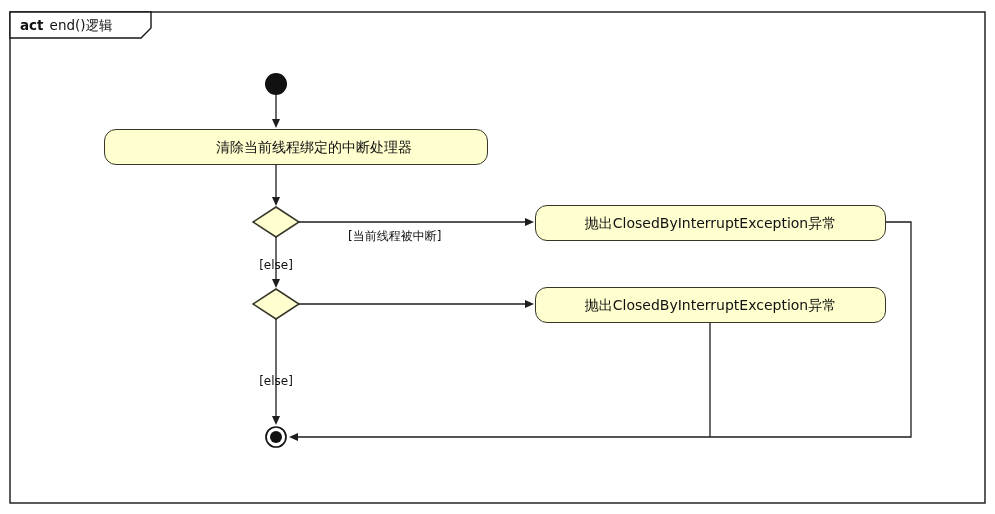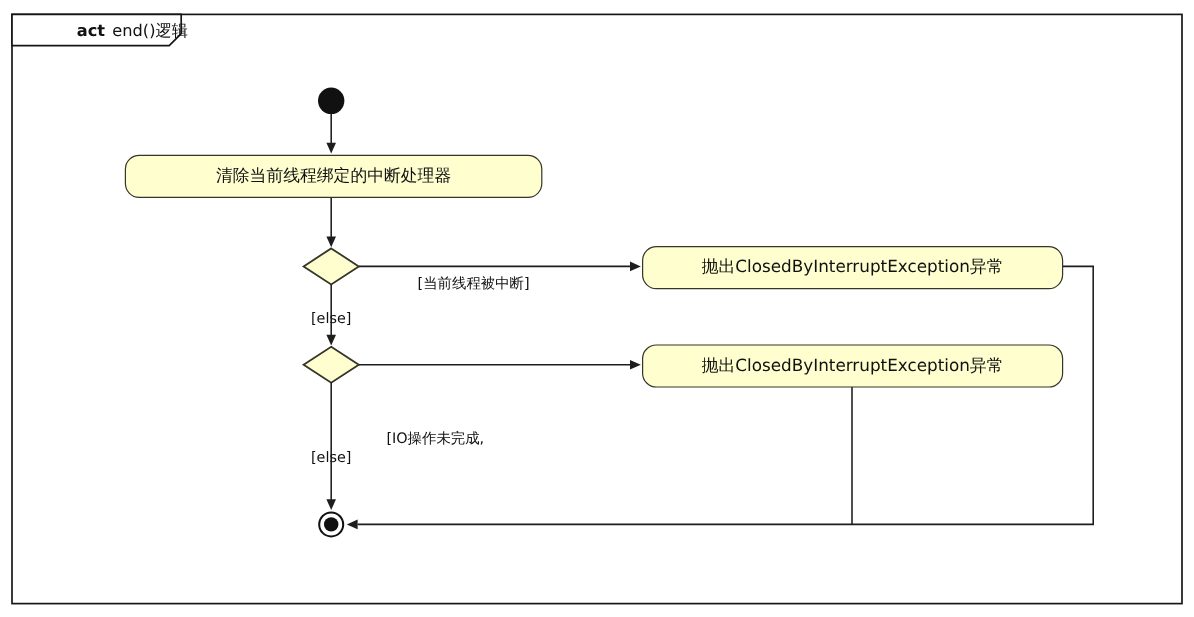--- a/index.html
+++ b/index.html
@@ -17,21 +17,21 @@
   .node-filled { fill:#111111; }
   .final-outer { fill:#ffffff; stroke:#111111; stroke-width:1.7; }
   .activity {
     position:absolute; background:#FEFECE; border:1.6px solid #35352A;
     border-radius:12px; display:flex; align-items:center; justify-content:center;
     font-size:14px; line-height:1;
   }
   .label { position:absolute; font-size:12px; line-height:20px; white-space:pre; }
   .centered { transform:translateX(-50%); }
   .frame-title { position:absolute; left:20px; top:17px; font-size:13.5px; white-space:pre; }
-  .kw { font-weight:bold; margin-right:6px;margin-left:44px; }
+  .kw { font-weight:bold; margin-right:6px; }
 </style>
 </head>
 <body>
 
 <div class="canvas">
 
   <svg class="layer" width="995" height="514" viewBox="0 0 995 514">
 
     <rect class="frame-rect" x="10" y="12" width="975" height="491"></rect>
 
@@ -65,35 +65,34 @@
     <polygon class="arrowhead" points="289,437 298,433 298,441"></polygon>
 
     <path class="edge" d="M710,321 L710,437"></path>
 
     <circle class="final-outer" cx="276" cy="437" r="10"></circle>
     <circle class="node-filled" cx="276" cy="437" r="6"></circle>
   </svg>
 
   <div class="frame-title"><span class="kw">act</span><span>end()逻辑</span></div>
 
-  <div class="activity" style="left:104px; top:129px; width:346px; height:34px;">
+  <div class="activity" style="left:104px; top:129px; width:346px; height:34px;padding-left:36px;">
     <span>清除当前线程绑定的中断处理器</span>
   </div>
 
   <div class="activity" style="left:535px; top:205px; width:349px; height:34px;">
     <span>抛出ClosedByInterruptException异常</span>
   </div>
 
   <div class="activity" style="left:535px; top:287px; width:349px; height:34px;">
     <span>抛出ClosedByInterruptException异常</span>
   </div>
 
   <div class="label" style="left:348px; top:226px;">[当前线程被中断]</div>
 
   <div class="label centered" style="left:276px; top:255px;">[else]</div>
 
   <div class="label" style="left:322px; top:315px;">
-    <div>[IO操作未完成,</div>
   </div>
 
   <div class="label centered" style="left:276px; top:371px;">[else]</div>
 
 </div>
 
 </body></html>

